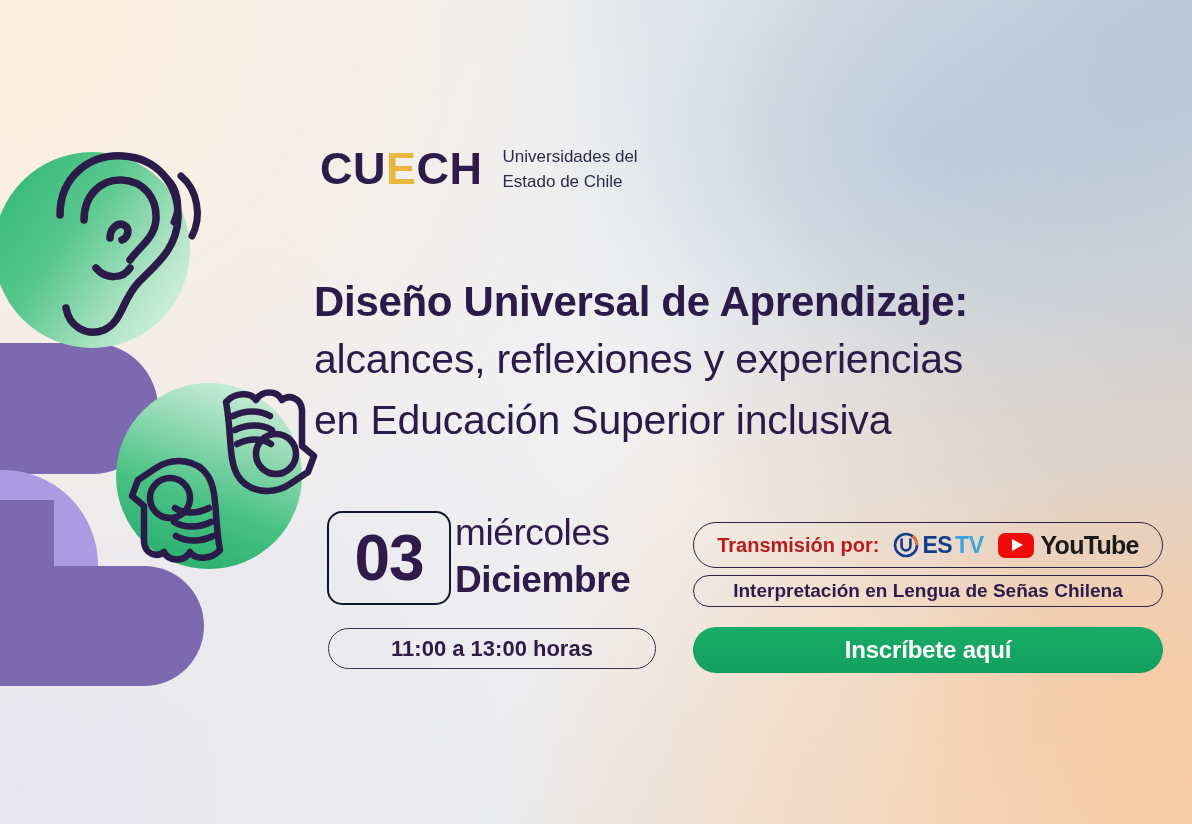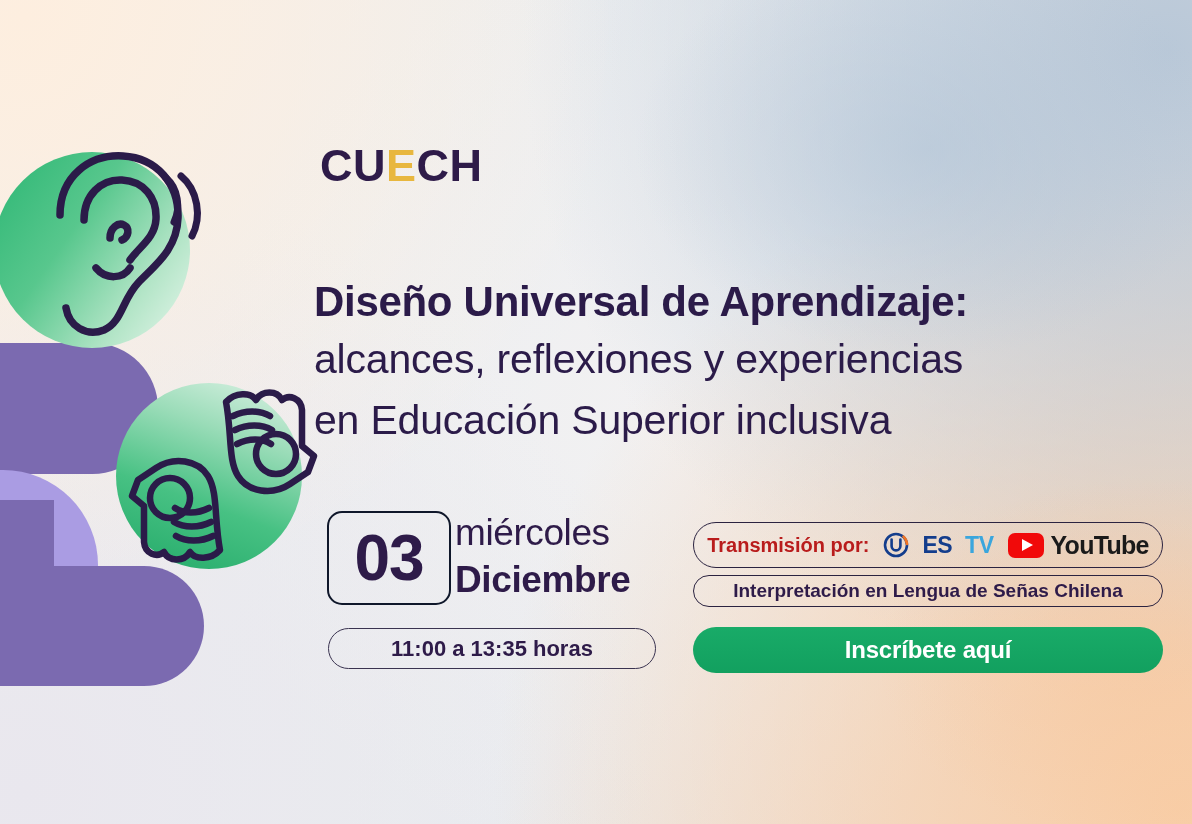--- a/index.html
+++ b/index.html
@@ -108,21 +108,21 @@
   .time-pill span{ font-size:22px; font-weight:bold; color:#2e1b49; }
 
   
   .pill{
     position:absolute; border:1.6px solid #2b2340; border-radius:23px;
     display:flex; align-items:center; justify-content:center;
   }
   .pill-broadcast{ left:693px; top:522px; width:470px; height:46px; gap:14px; }
   .broadcast-label{ font-size:20px; font-weight:bold; color:#b91c1c; }
 
-  .uestv{ display:flex; align-items:center; gap:13px; }
+  .uestv{ display:flex; align-items:center; gap:3px; }
   .uestv-es{ font-size:23px; font-weight:bold; color:#133d8c; letter-spacing:-.5px; }
   .uestv-tv{ font-size:23px; font-weight:bold; color:#3aa6dd; letter-spacing:-.5px; }
 
   .yt{ display:flex; align-items:center; gap:7px; }
   .yt-box{
     width:36px; height:25px; background:#f10a0a; border-radius:7px;
     display:flex; align-items:center; justify-content:center;
   }
   .yt-tri{
     width:0; height:0; border-left:11px solid #fff;
@@ -185,37 +185,41 @@
                C52 92, 76 96, 86 112 C96 128, 92 154, 98 186 Z" transform="translate(18,-8)"></path>
       <path d="M91 172 C79 178, 64 178, 54 172" transform="translate(18,-8)"></path>
       <path d="M89 158 C77 164, 62 164, 52 158" transform="translate(18,-8)"></path>
       <path d="M87 144 C75 150, 62 150, 53 144" transform="translate(18,-8)"></path>
       <circle cx="66" cy="126" r="20"></circle>
     </g>
   </svg>
 
   <div class="logo-row">
     <div class="logo-cuech"><span>CU</span><span class="gold">E</span><span>CH</span></div>
+    <div class="logo-sub">
+      <div>Universidades del</div>
+      <div>Estado de Chile</div>
+    </div>
   </div>
 
   <div class="title-block">
     <div class="title-l1">Diseño Universal de Aprendizaje:</div>
     <div class="title-l2">alcances, reflexiones y experiencias</div>
     <div class="title-l3">en Educación Superior inclusiva</div>
   </div>
 
   <div class="date-box">
     <span class="date-num">03</span>
   </div>
   <div class="date-words">
     <div class="date-day">miércoles</div>
     <div class="date-month">Diciembre</div>
   </div>
   <div class="time-pill">
-    <span>11:00 a 13:35 horas</span>
+    <span>11:00 a 13:00 horas</span>
   </div>
 
   <div class="pill pill-broadcast">
     <span class="broadcast-label">Transmisión por:</span>
 
     <span class="uestv">
       <svg width="26" height="26" viewBox="0 0 26 26">
         <circle cx="13" cy="13" r="11" fill="none" stroke="#133d8c" stroke-width="2.6"></circle>
         <path d="M20.5 4.6 A11 11 0 0 1 24 12" fill="none" stroke="#ef7424" stroke-width="2.6" stroke-linecap="round"></path>
         <path d="M8.6 7.5 L8.6 14 a4.4 4.4 0 0 0 8.8 0 L17.4 7.5" fill="none" stroke="#133d8c" stroke-width="2.6" stroke-linecap="round"></path>

